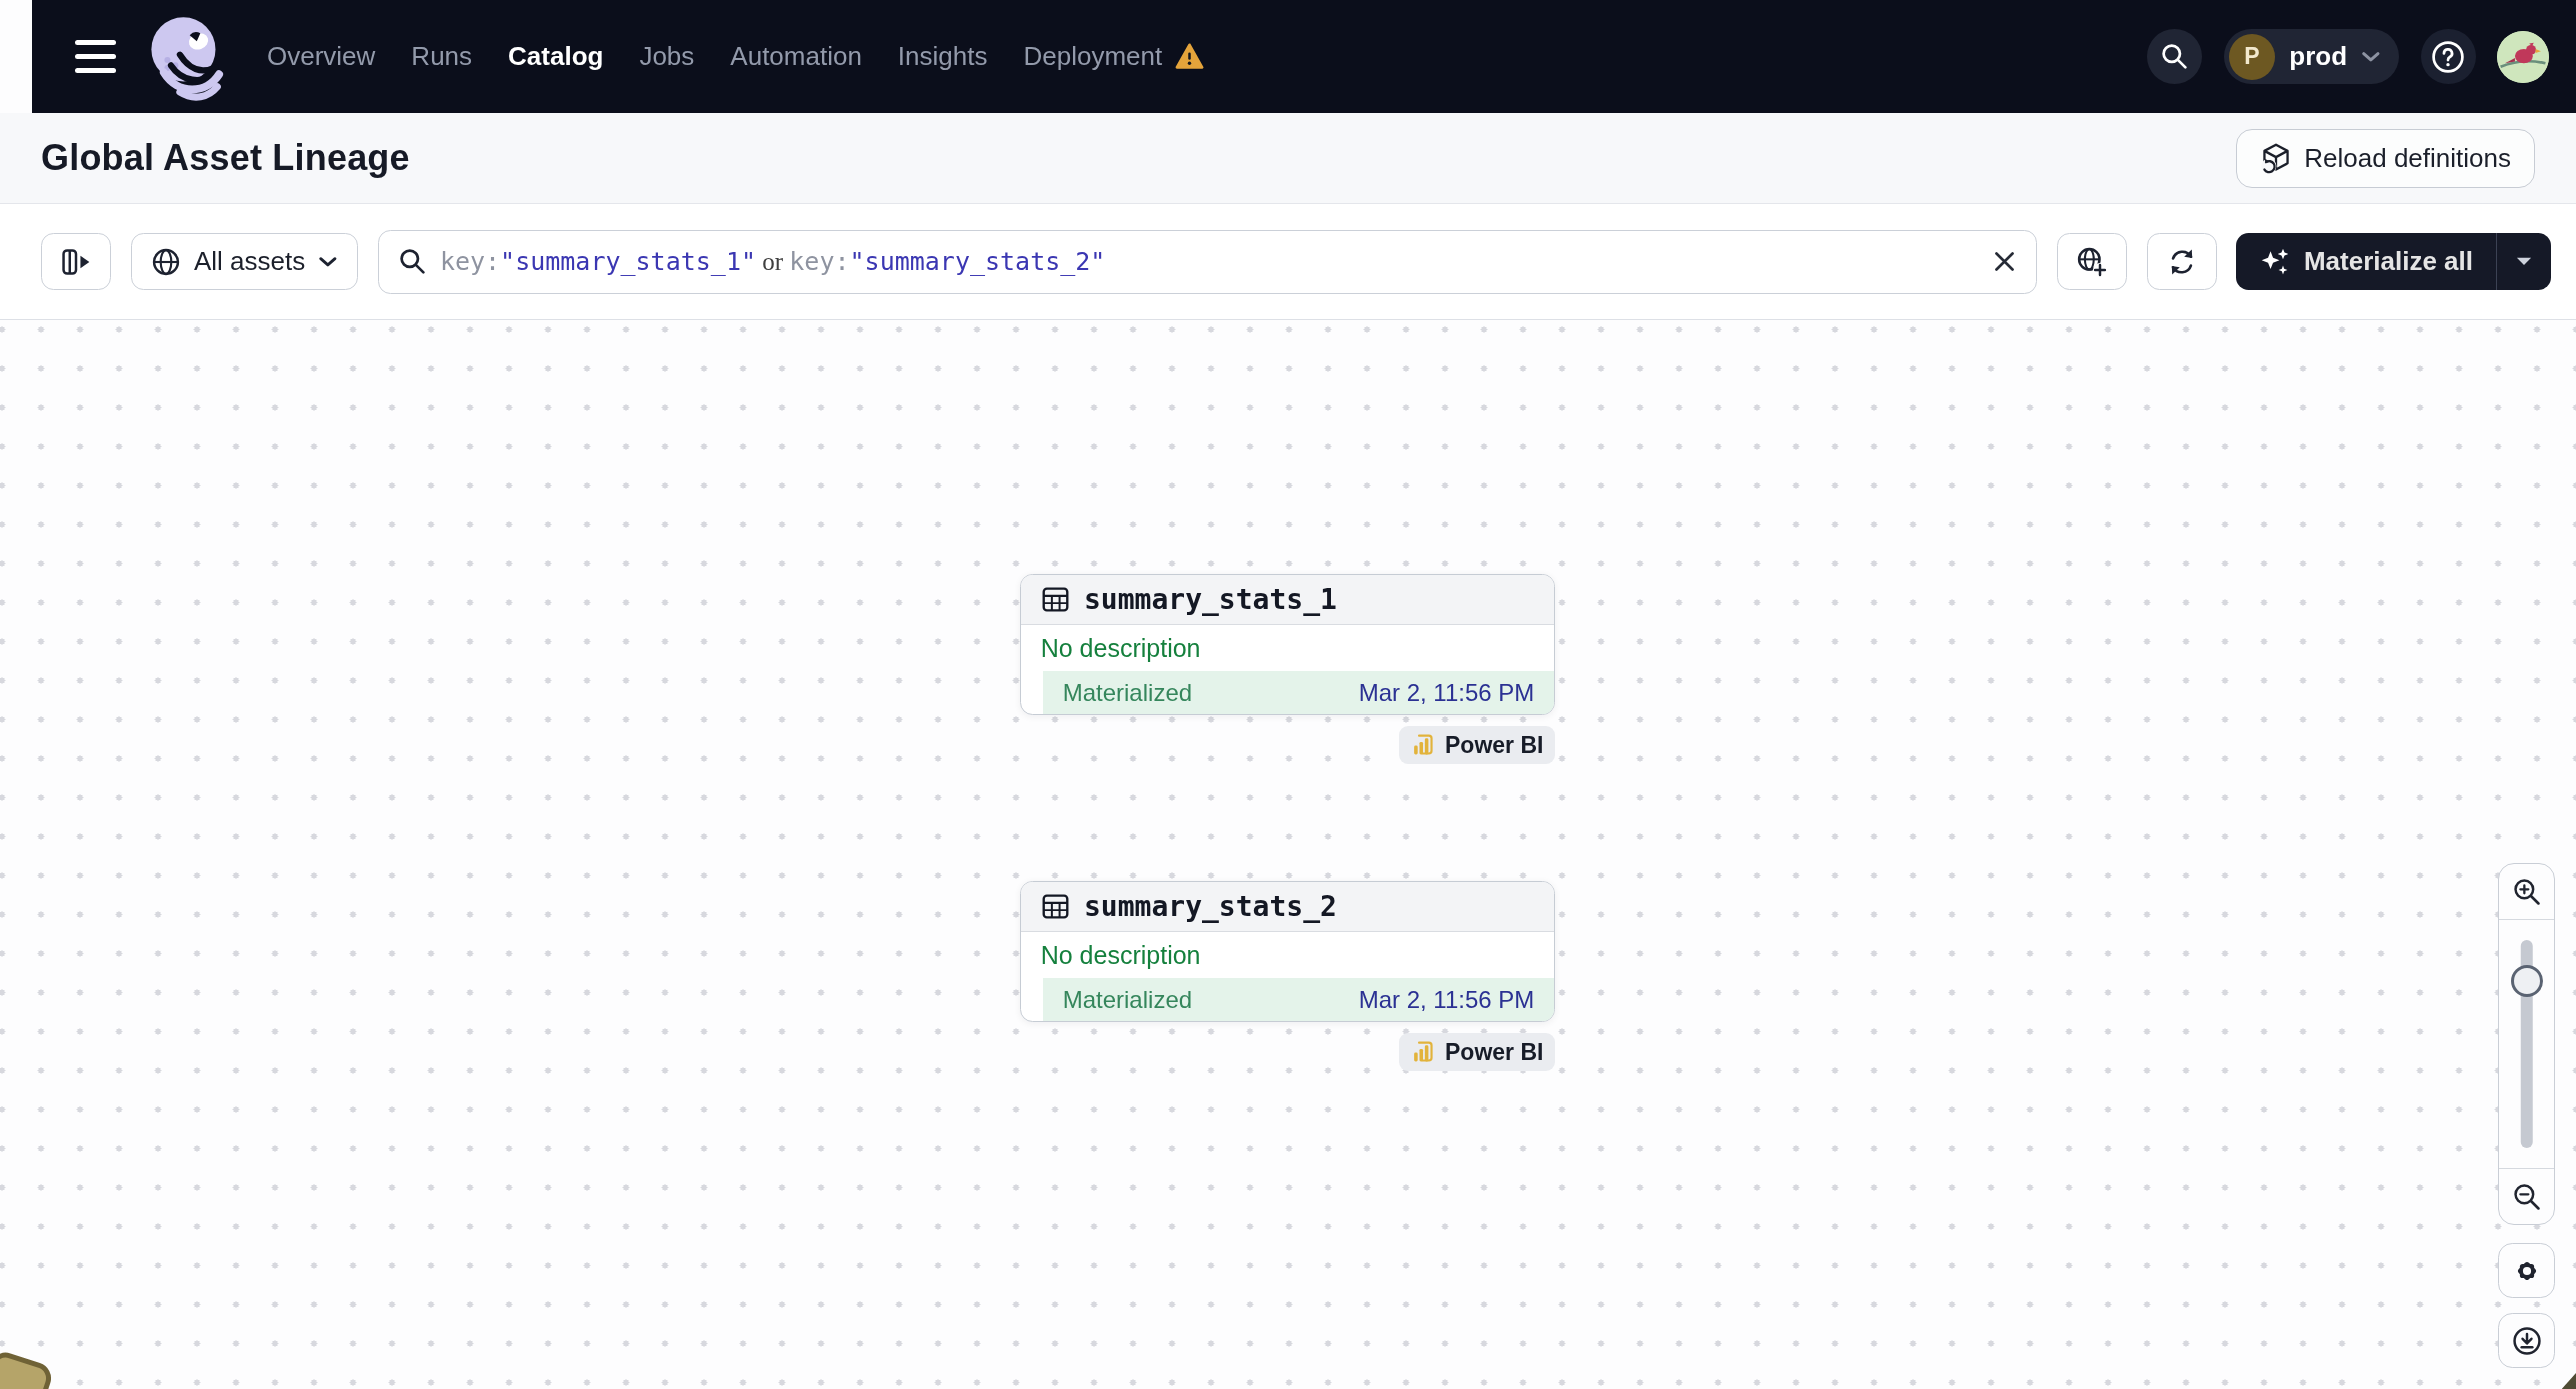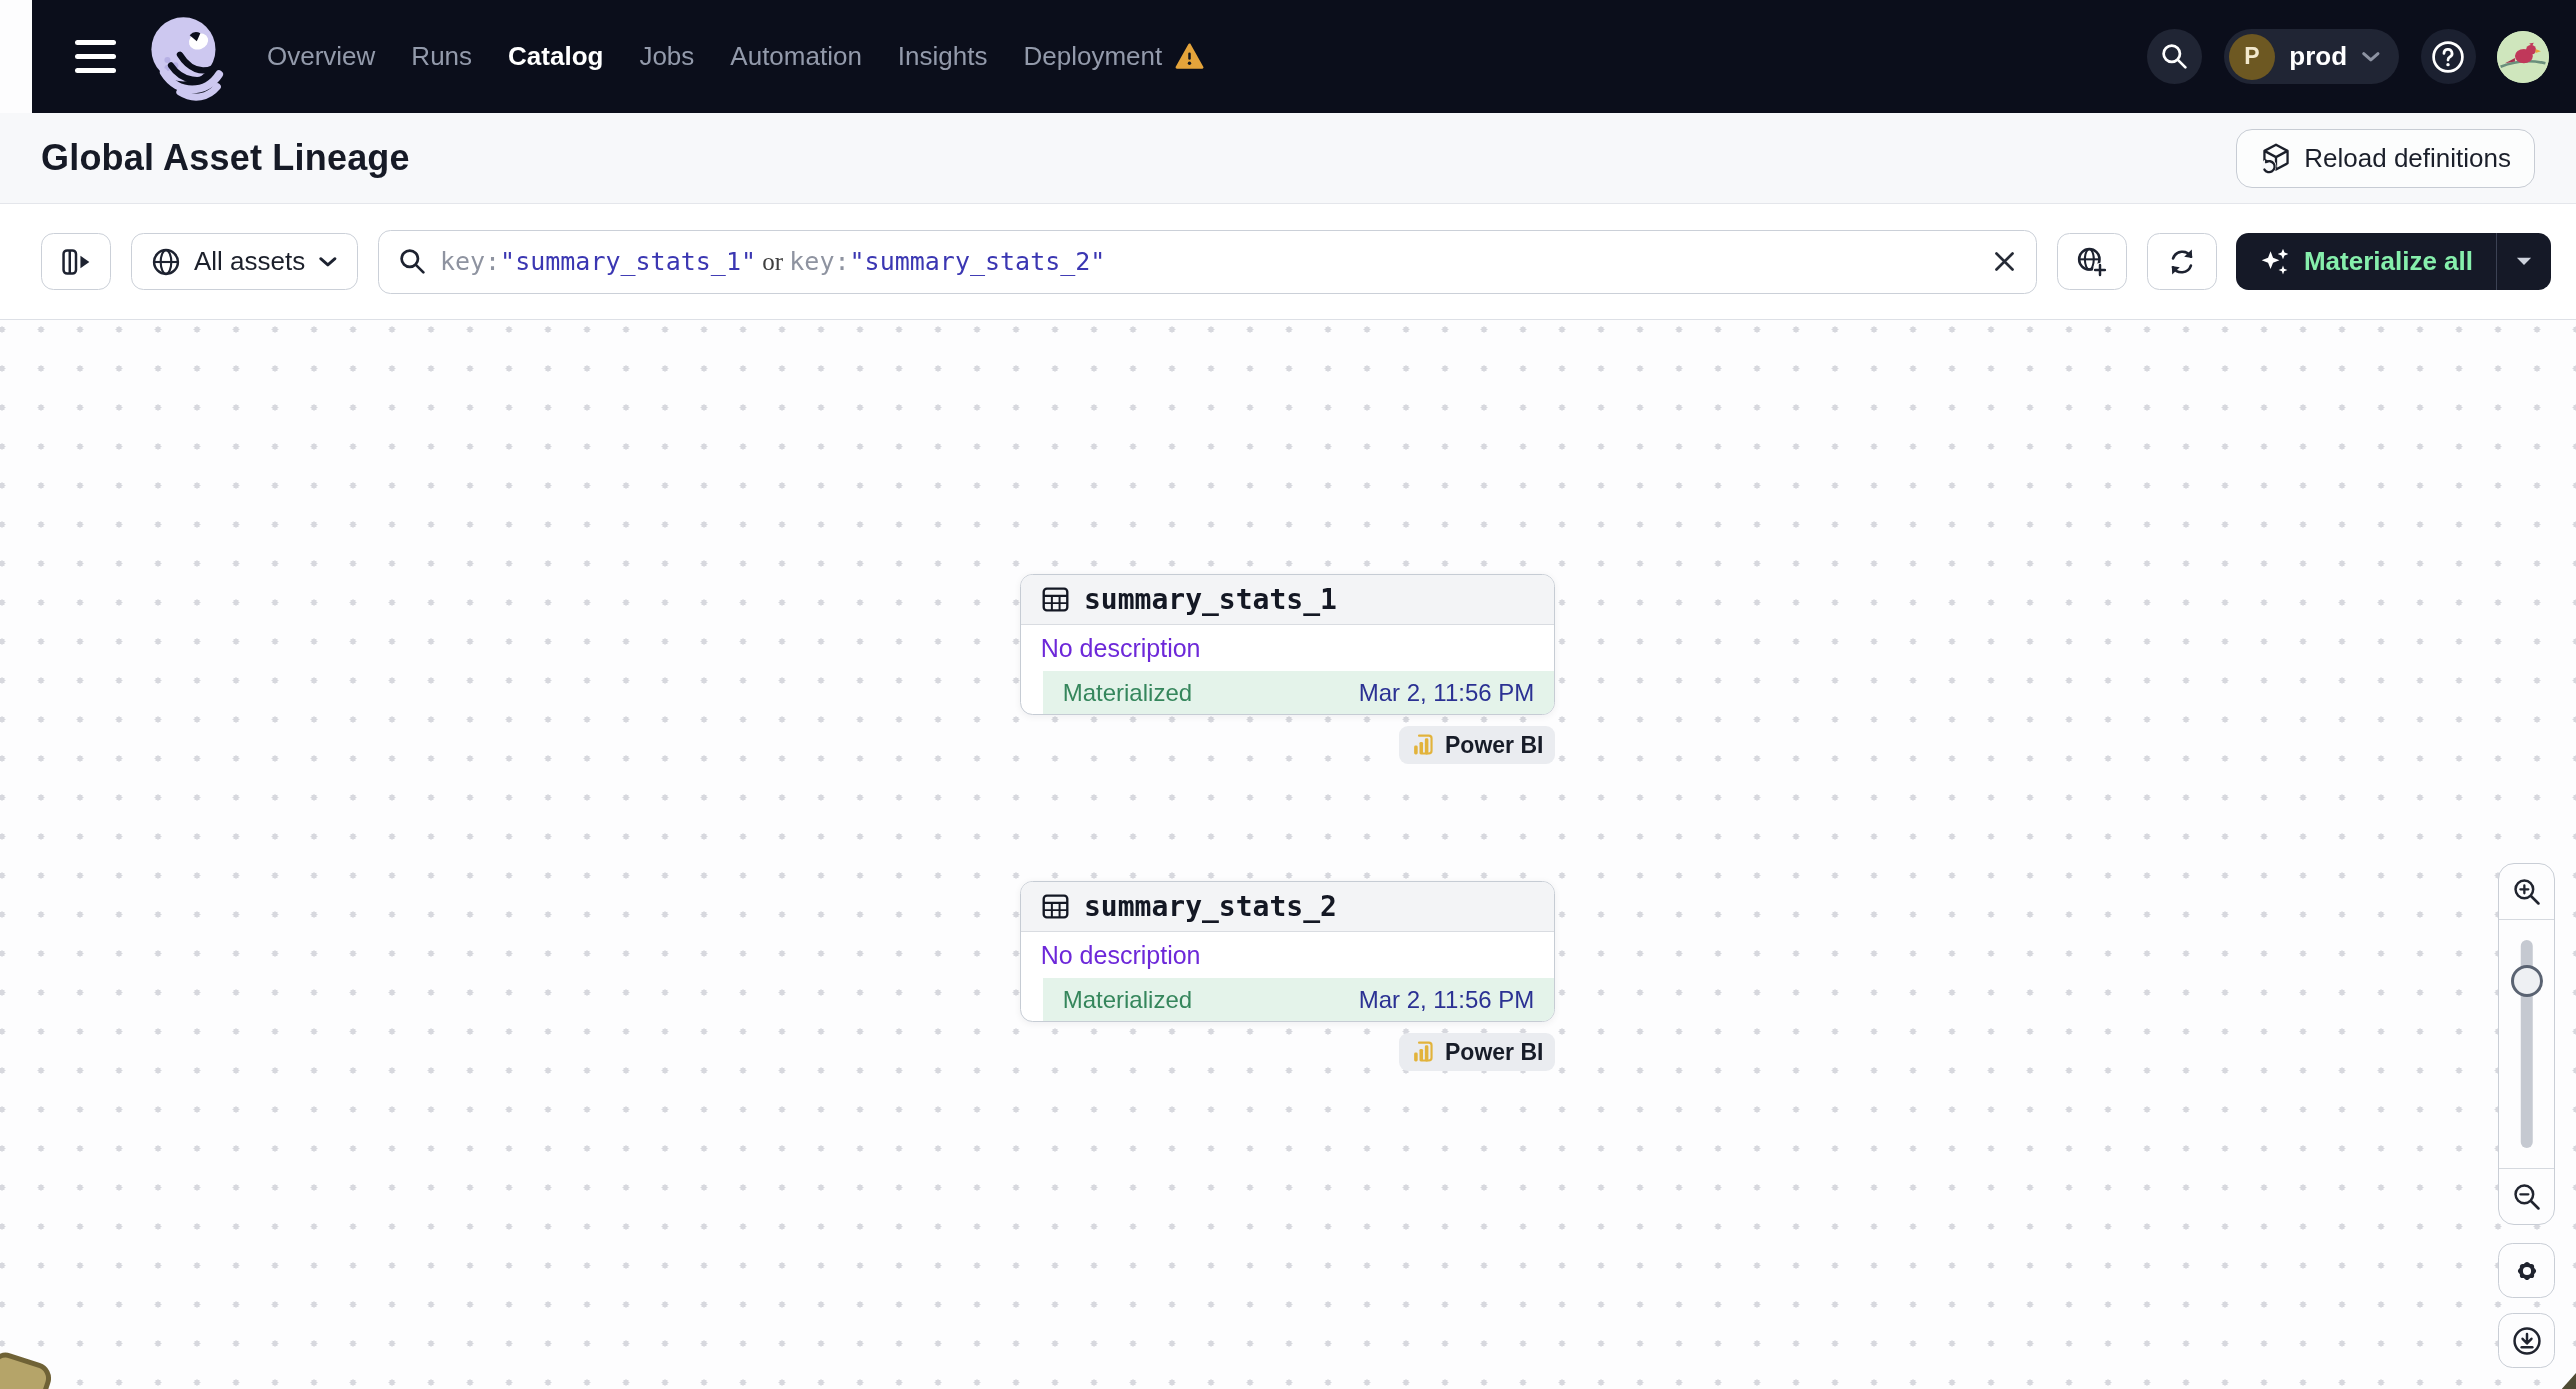--- a/index.html
+++ b/index.html
@@ -31,33 +31,33 @@
   .toolbar { height:116px; background:#ffffff; border-bottom:1.8px solid #dde0e6; display:flex; align-items:center; gap:19.7px; padding:0 25px 0 41px; }
   .btn-sq { height:57px; min-width:70px; border:1.8px solid #cbd0d8; border-radius:12.5px; background:#ffffff; display:flex; align-items:center; justify-content:center; cursor:pointer; }
   .filter-btn { height:57px; border:1.8px solid #cbd0d8; border-radius:12.5px; background:#ffffff; display:flex; align-items:center; gap:12.5px; padding:0 19.7px; font-size:26px; font-weight:500; color:#1c202b; cursor:pointer; font-family:inherit; }
   .search-box { flex:1; height:64px; border:1.8px solid #cbd0d8; border-radius:12.5px; background:#ffffff; display:flex; align-items:center; gap:12.5px; padding:0 19.7px; cursor:text; }
   .search-text { font-family:"DejaVu Sans Mono", monospace; font-size:25px; white-space:pre; }
   .tok-key { color:#8e93a0; }
   .tok-str { color:#3b37b2; }
   .tok-op  { color:#404040;font-family:Liberation Serif, serif; }
   .clear-x { margin-left:auto; cursor:pointer; }
   .split-btn { display:flex; height:57px; border-radius:12.5px; overflow:hidden; }
-  .split-main { background:#151927; color:#86efac; border:none; display:flex; align-items:center; gap:12.5px; padding:0 23px; font-size:26px; font-weight:600; cursor:pointer; font-family:inherit; }
+  .split-main { background:#151927; color:#e5e5e5; border:none; display:flex; align-items:center; gap:12.5px; padding:0 23px; font-size:26px; font-weight:600; cursor:pointer; font-family:inherit; }
   .split-caret { width:55px; background:#151927; border:none; border-left:1.8px solid #3c4254; display:flex; align-items:center; justify-content:center; cursor:pointer; }
 
   
   .canvas { position:absolute; left:0; top:322px; width:2576px; height:1067px;
             background-color:#fdfdfe;
             background-image:radial-gradient(circle, #d7d8de 3px, transparent 3.1px);
             background-size:39px 39px; background-position:21.5px 27px; }
 
   .asset-card { position:absolute; width:535px; background:#ffffff; border:1.8px solid #c6ccd4; border-radius:12.5px; overflow:hidden; box-shadow:0 1.8px 7.2px rgba(20,24,40,.06); cursor:pointer; }
   .card-header { height:50px; background:#f3f4f6; border-bottom:1.8px solid #d9dce1; display:flex; align-items:center; gap:14.3px; padding:0 19.7px; }
   .card-title { font-family:"DejaVu Sans Mono", monospace; font-size:28px; font-weight:700; color:#141824; }
-  .card-desc { height:46px; display:flex; align-items:center; padding:0 19.7px; font-size:25px; color:#6d28d9; }
+  .card-desc { height:46px; display:flex; align-items:center; padding:0 19.7px; font-size:25px; color:#15803d; }
   .card-status { height:43px; background:#e4f3ea; display:flex; align-items:center; justify-content:space-between; padding:0 19.7px; font-size:24px;margin-left:22px; }
   .status-label { color:#35865c; }
   .status-time { color:#2b3193; font-weight:500; }
 
   .integration-tag { position:absolute; height:38px; background:#eaecf0; border-radius:9px; display:flex; align-items:center; gap:9px; padding:0 12px; font-size:23px; font-weight:700; color:#171c28; cursor:pointer; }
 
   
   .zoom-widget { position:absolute; left:2498px; top:541px; width:57px; height:362px; background:#fdfdfe; border:1.8px solid #c9ced6; border-radius:16px; display:flex; flex-direction:column; }
   .zw-btn { height:55px; background:none; border:none; display:flex; align-items:center; justify-content:center; cursor:pointer; }
   .zw-slider { flex:1; border-top:1.8px solid #d5d9df; border-bottom:1.8px solid #d5d9df; position:relative; }

